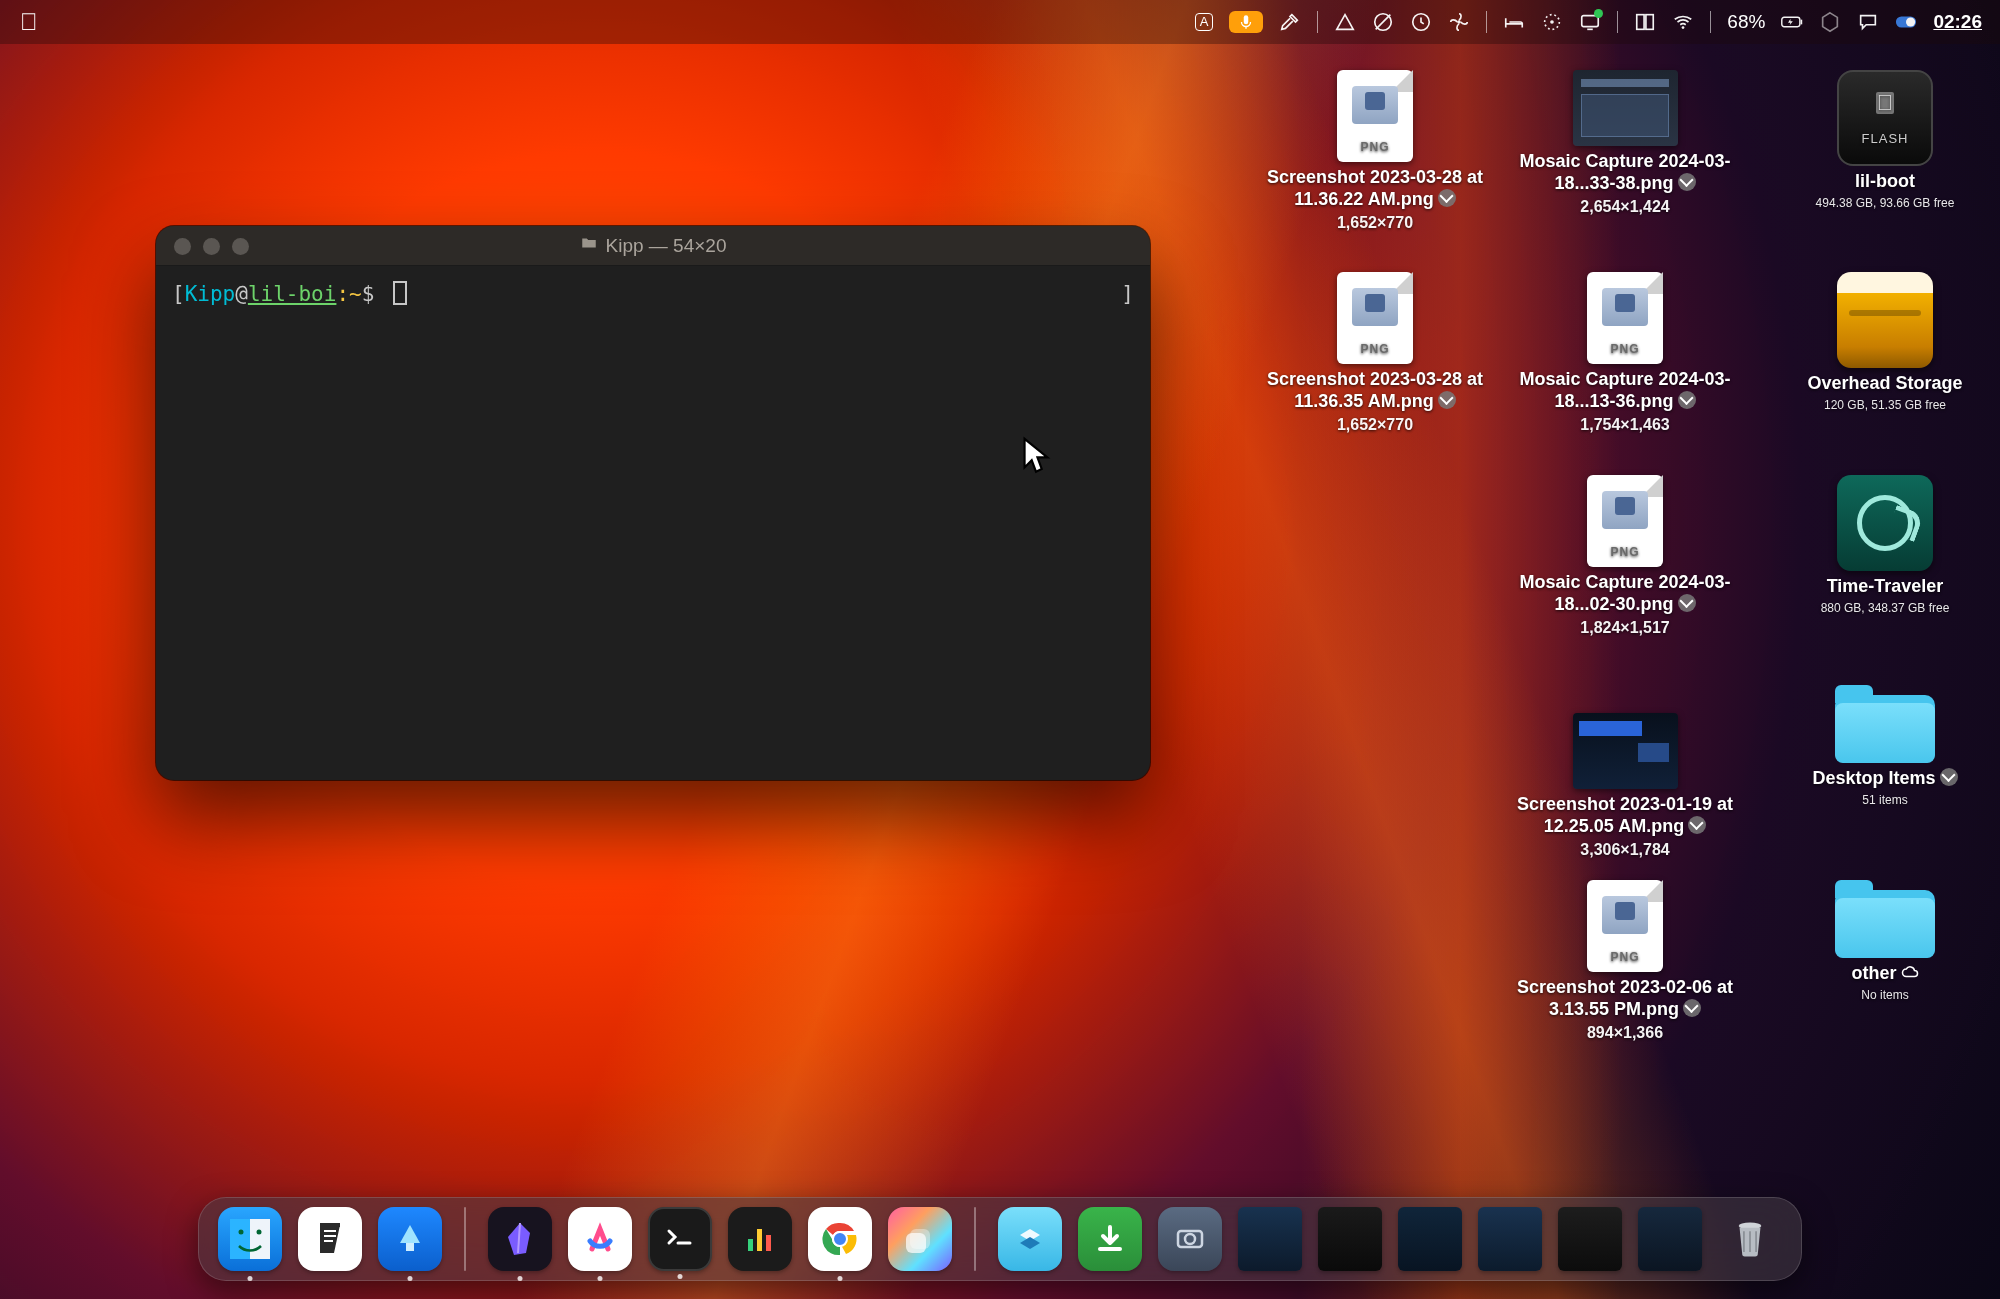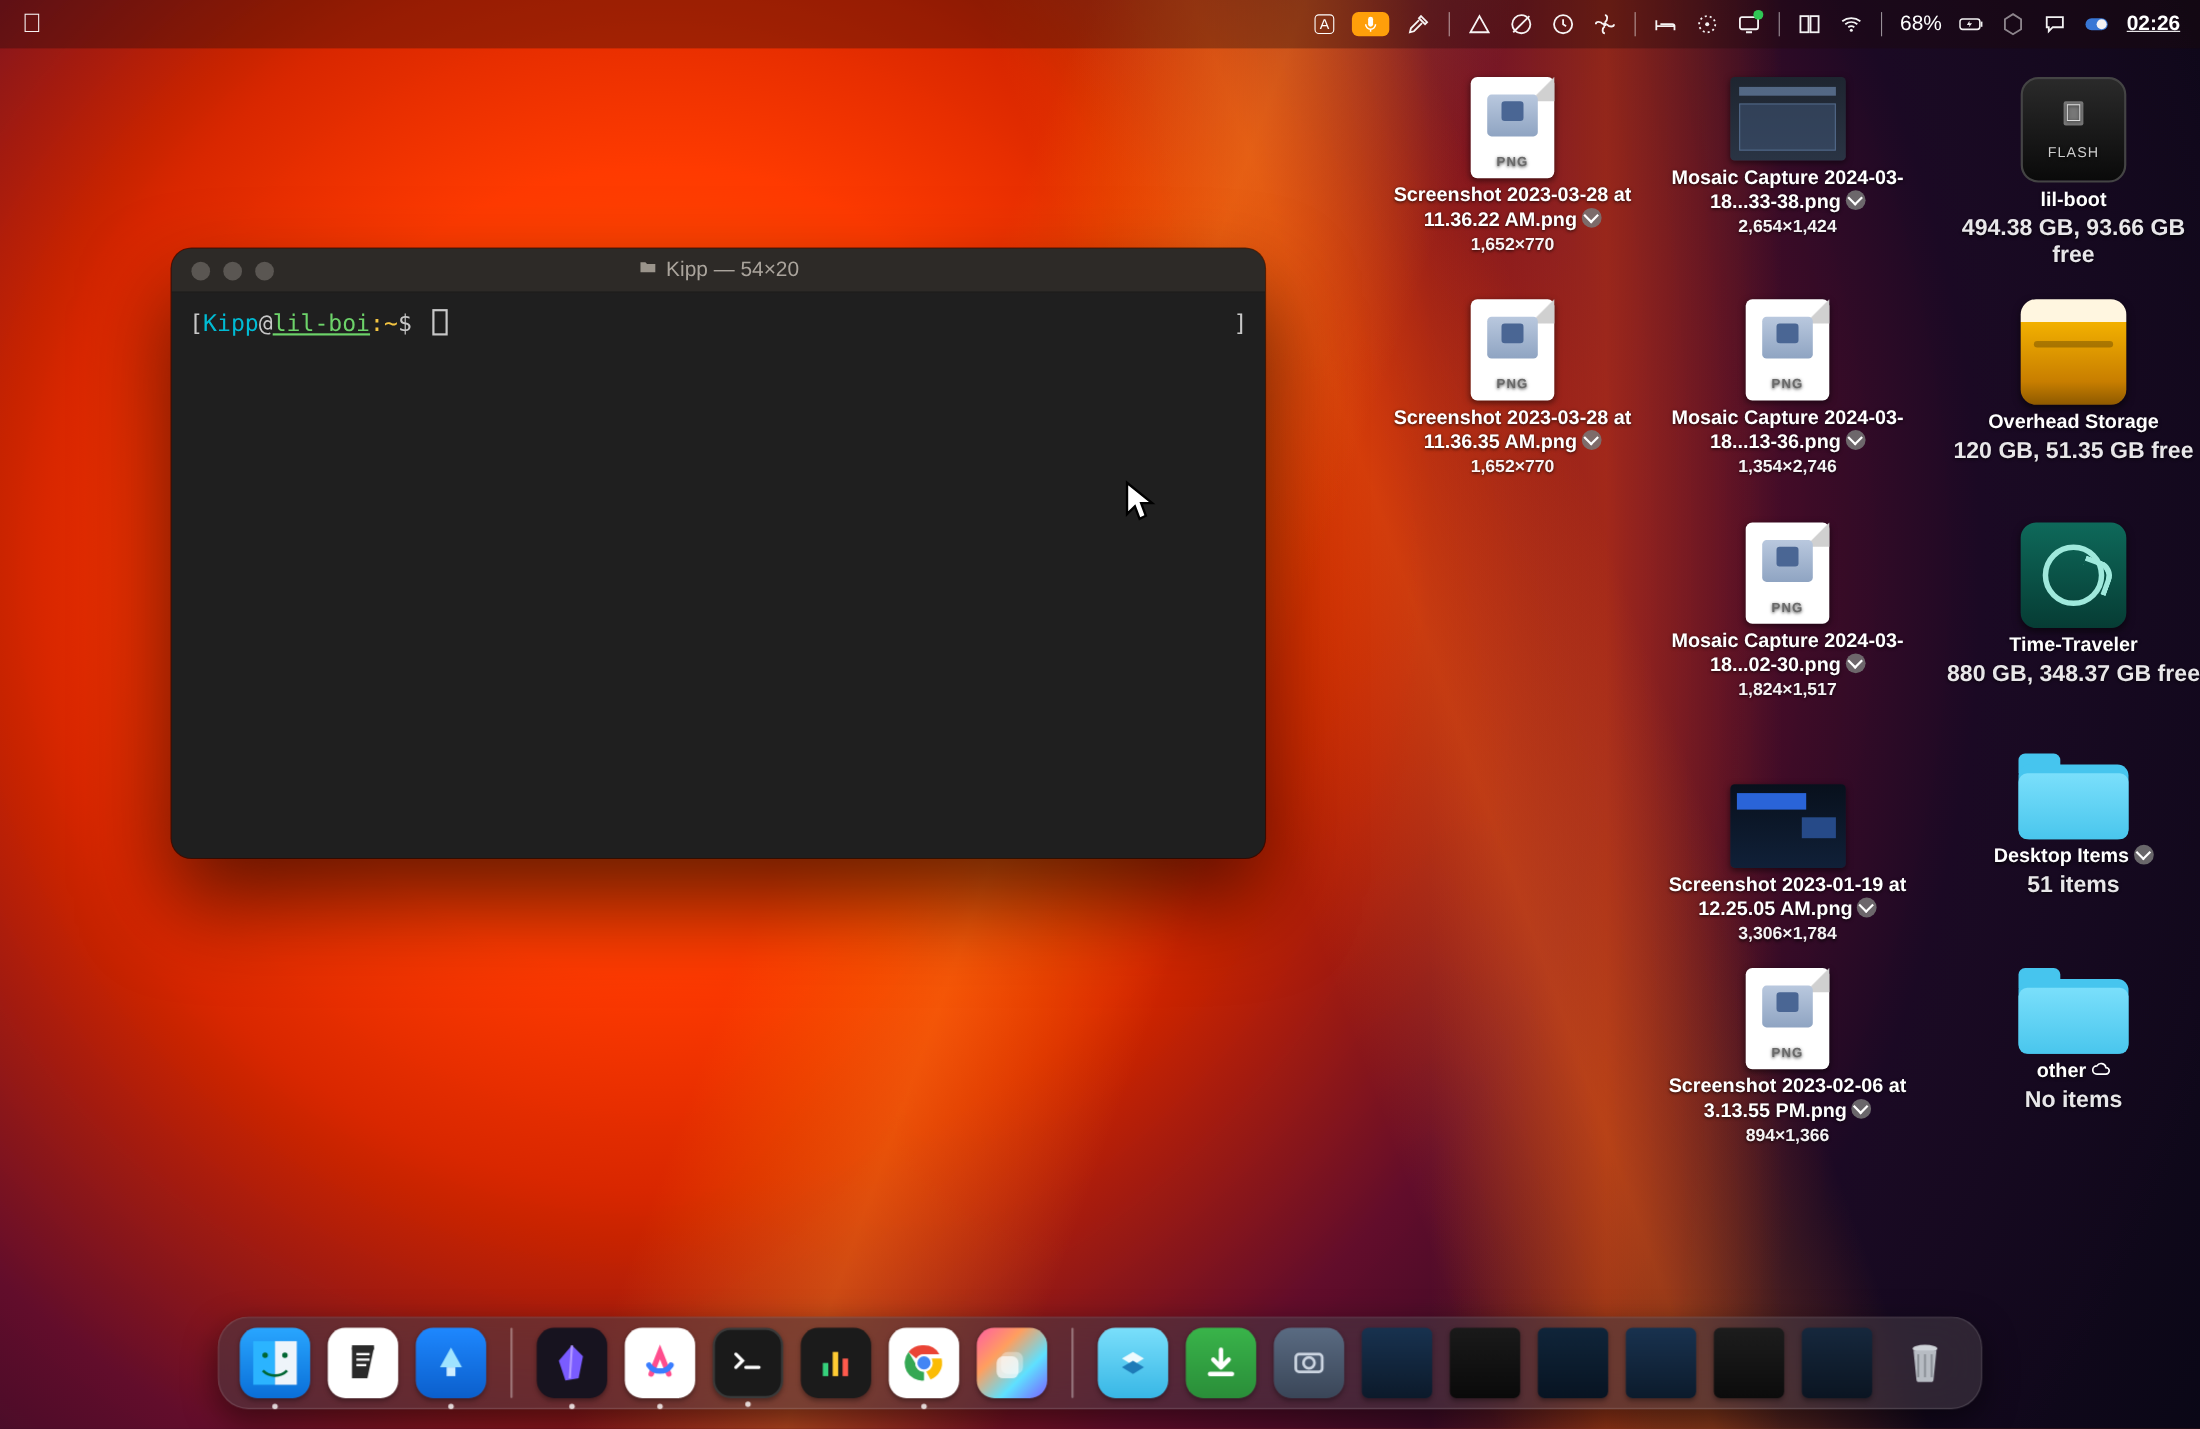--- a/index.html
+++ b/index.html
@@ -83,21 +83,21 @@
   .mouse-pointer svg { width:32px; height:40px; }
 
   
   .desk-icon {
     position:absolute; width:230px; text-align:center; color:#fff;
     font-size:18px; text-shadow: 0 1px 3px rgba(0,0,0,.8);
     display:flex; flex-direction:column; align-items:center; gap:4px;
   }
   .desk-icon .label { font-weight:600; line-height:22px; }
   .desk-icon .sub { font-size:16px; opacity:.95; font-weight:600; }
-  .desk-icon .sub2 { font-size:21px; opacity:.9; font-weight:700; }
+  .desk-icon .sub2 { font-size:12px; opacity:.9; font-weight:400; }
   .download-badge { display:inline-block; width:18px; height:18px; border-radius:50%; background:rgba(120,120,120,.85); position:relative; vertical-align:-2px; margin-left:4px;}
   .download-badge::after{content:"";position:absolute;left:50%;top:50%;width:8px;height:8px;border-right:2px solid #fff;border-bottom:2px solid #fff;transform:translate(-55%,-70%) rotate(45deg);}
   .cloud-badge { display:inline-block; margin-left:4px; }
   .thumb { width:105px; height:76px; background:#fff; border-radius:4px; box-shadow:0 2px 6px rgba(0,0,0,.5); position:relative; overflow:hidden; }
   .thumb.preview-dark { background: linear-gradient(#1e2530,#2a3444);}
   .thumb.preview-dark::before{content:"";position:absolute;left:8%;right:8%;top:12%;height:10%;background:rgba(160,200,255,.4);}
   .thumb.preview-dark::after{content:"";position:absolute;left:8%;right:8%;bottom:12%;top:32%;background:rgba(60,80,110,.6);border:1px solid rgba(160,200,255,.3);}
   .thumb.preview-blue { background: linear-gradient(#08101c,#102038);}
   .thumb.preview-blue::before{content:"";position:absolute;left:6%;top:10%;width:60%;height:20%;background:#2a64d8;}
   .thumb.preview-blue::after{content:"";position:absolute;right:8%;top:40%;width:30%;height:24%;background:#264a88;}
@@ -338,21 +338,21 @@
   <div class="thumb preview-dark"></div>
   <div class="label"><span>Mosaic Capture 2024-03-18...33-38.png</span><span class="download-badge"></span></div>
   <div class="sub">2,654×1,424</div>
 </div>
 <div class="desk-icon" style="left:1510px; top:272px;">
   <div class="png-doc">
       <div class="inner"></div>
       <div class="tag">PNG</div>
     </div>
   <div class="label"><span>Mosaic Capture 2024-03-18...13-36.png</span><span class="download-badge"></span></div>
-  <div class="sub">1,354×2,746</div>
+  <div class="sub">1,754×1,463</div>
 </div>
 <div class="desk-icon" style="left:1510px; top:475px;">
   <div class="png-doc">
       <div class="inner"></div>
       <div class="tag">PNG</div>
     </div>
   <div class="label"><span>Mosaic Capture 2024-03-18...02-30.png</span><span class="download-badge"></span></div>
   <div class="sub">1,824×1,517</div>
 </div>
 <div class="desk-icon" style="left:1510px; top:713px;align-items:center;">

